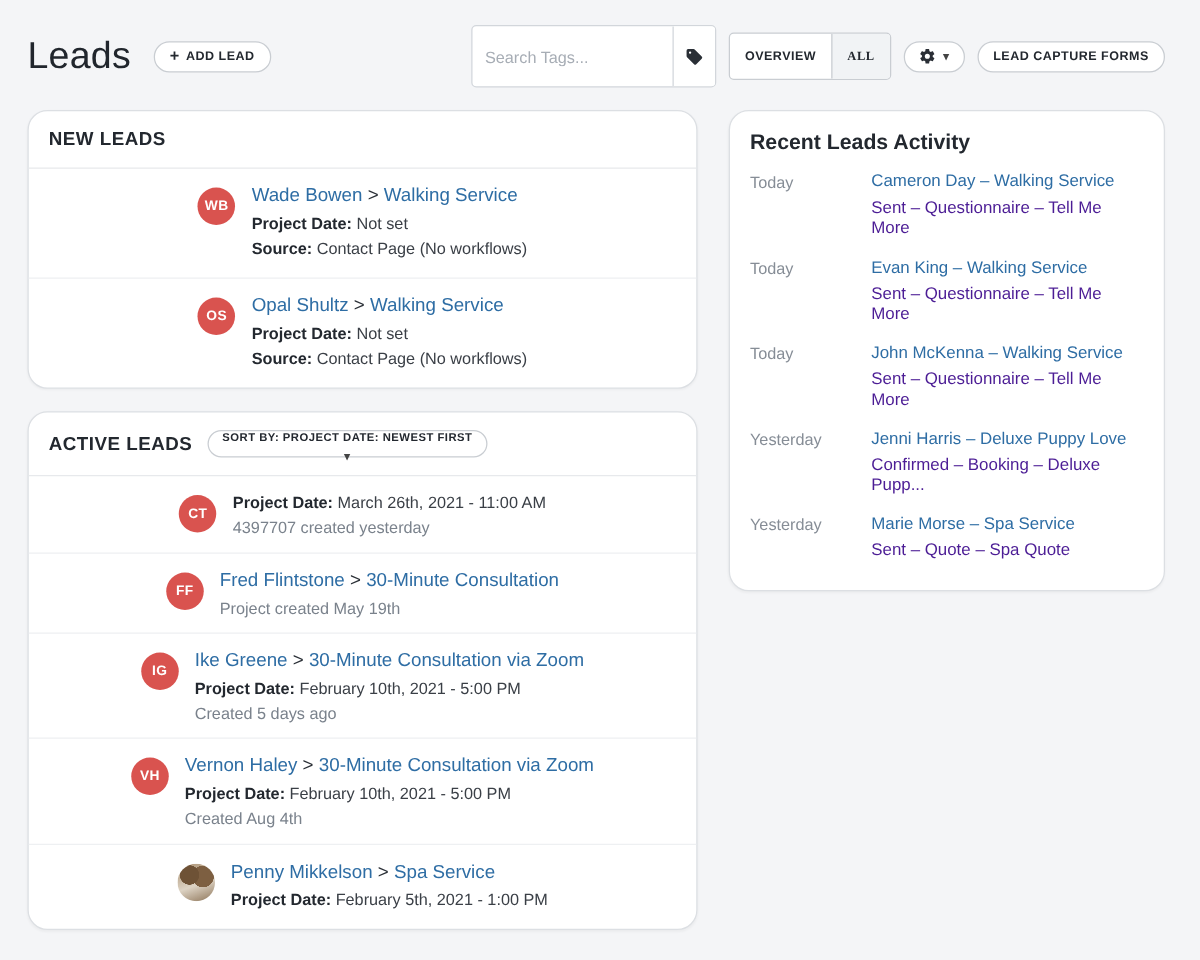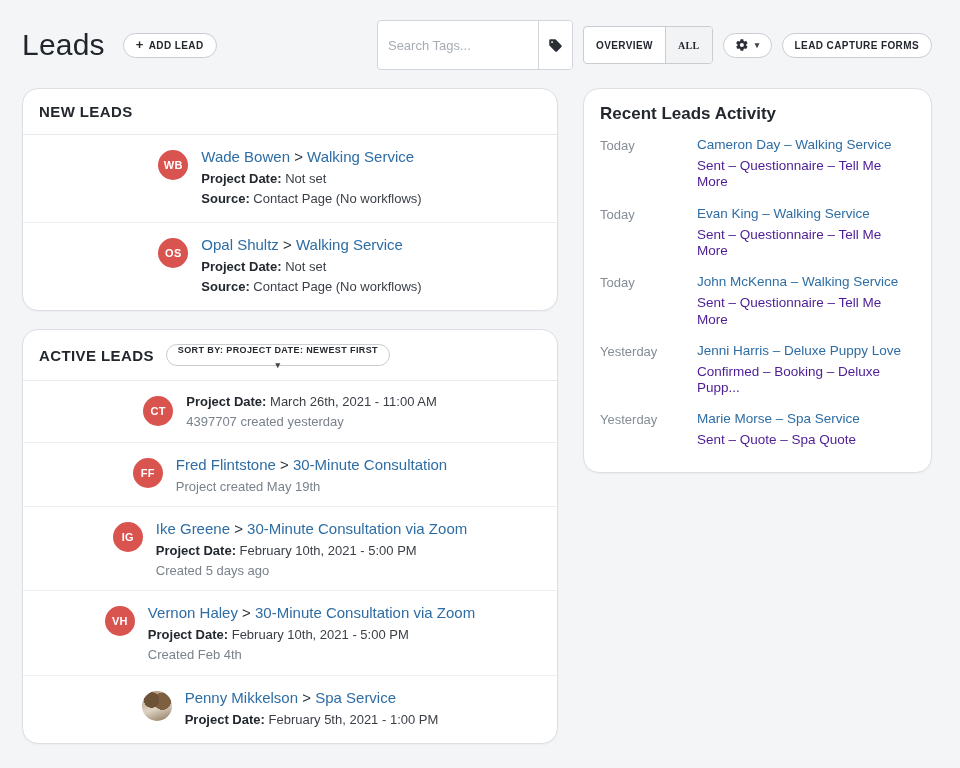--- a/index.html
+++ b/index.html
@@ -233,21 +233,21 @@
           <div>
             <div class="lead-line1">
               <span class="lead-link">Vernon Haley</span>
               <span class="sep">&gt;</span>
               <span class="lead-link">30-Minute Consultation via Zoom</span>
             </div>
             <div class="lead-line2">
               <span class="lbl">Project Date:</span>
               <span>February 10th, 2021 - 5:00 PM</span>
             </div>
-            <div class="lead-line3">Created Feb 4th</div>
+            <div class="lead-line3">Created Aug 4th</div>
           </div>
         </div>
 
         <div class="lead-item">
           <div class="avatar photo"></div>
           <div>
             <div class="lead-line1">
               <span class="lead-link">Penny Mikkelson</span>
               <span class="sep">&gt;</span>
               <span class="lead-link">Spa Service</span>

